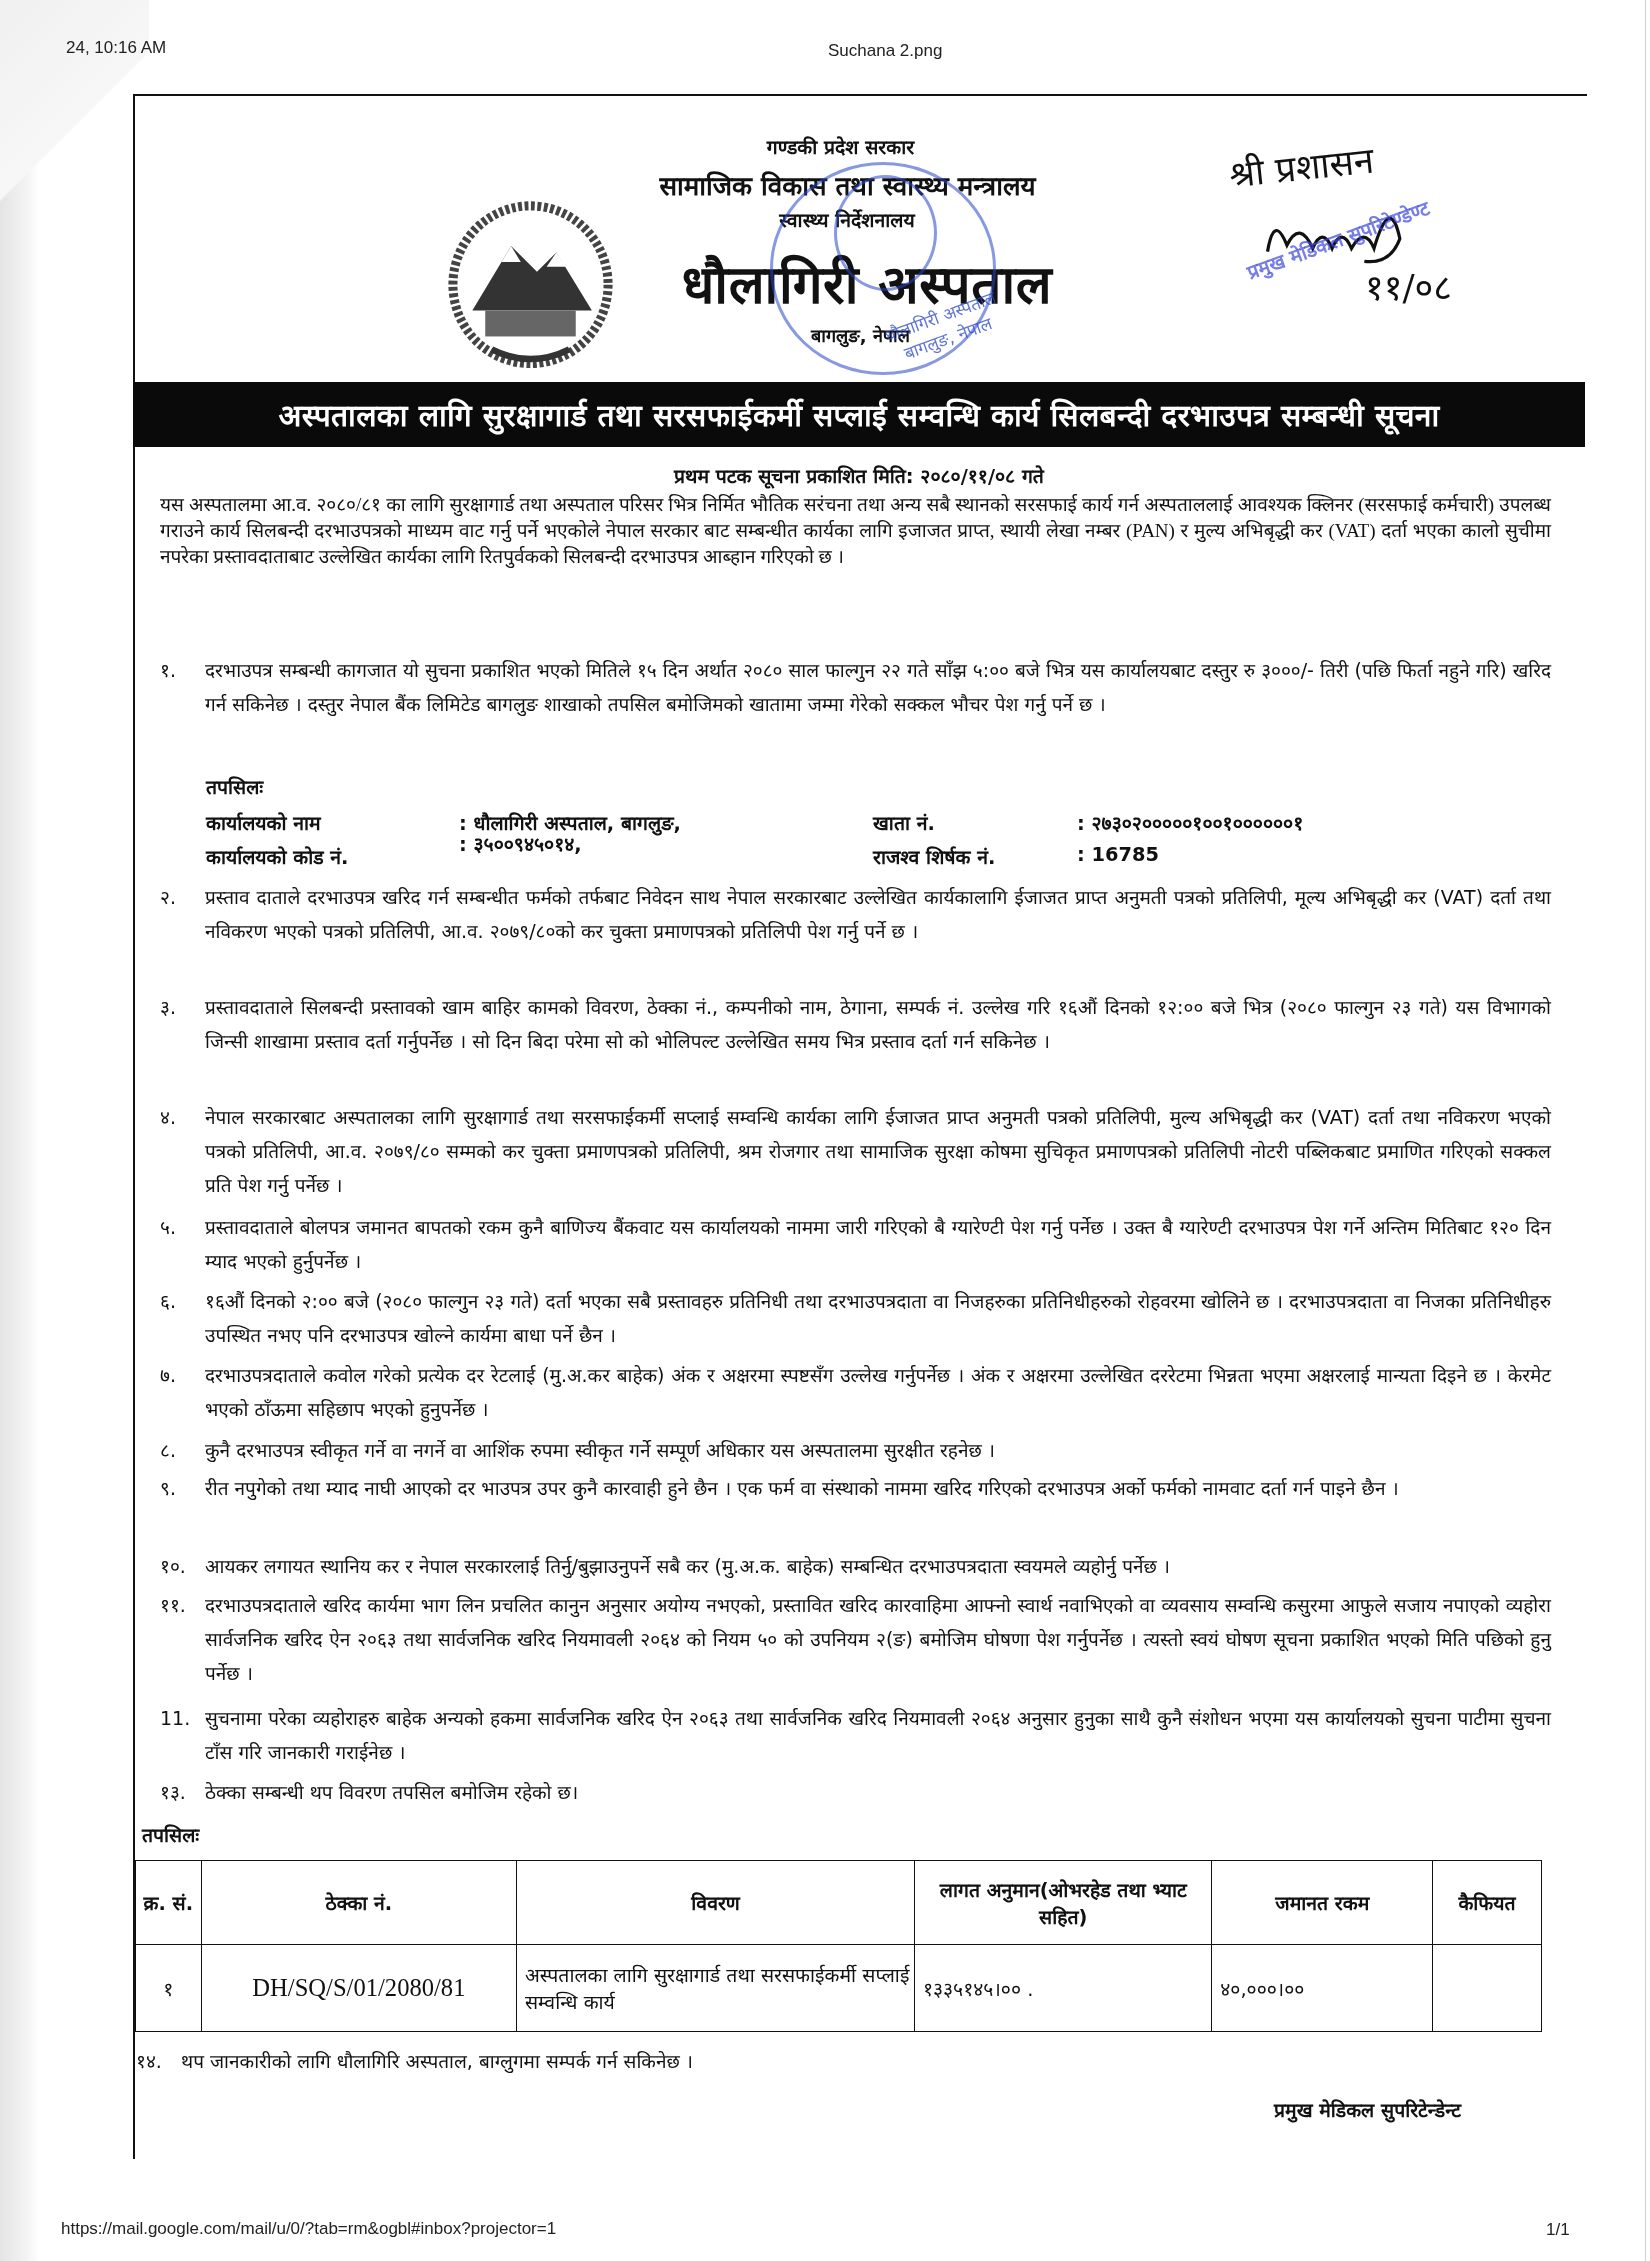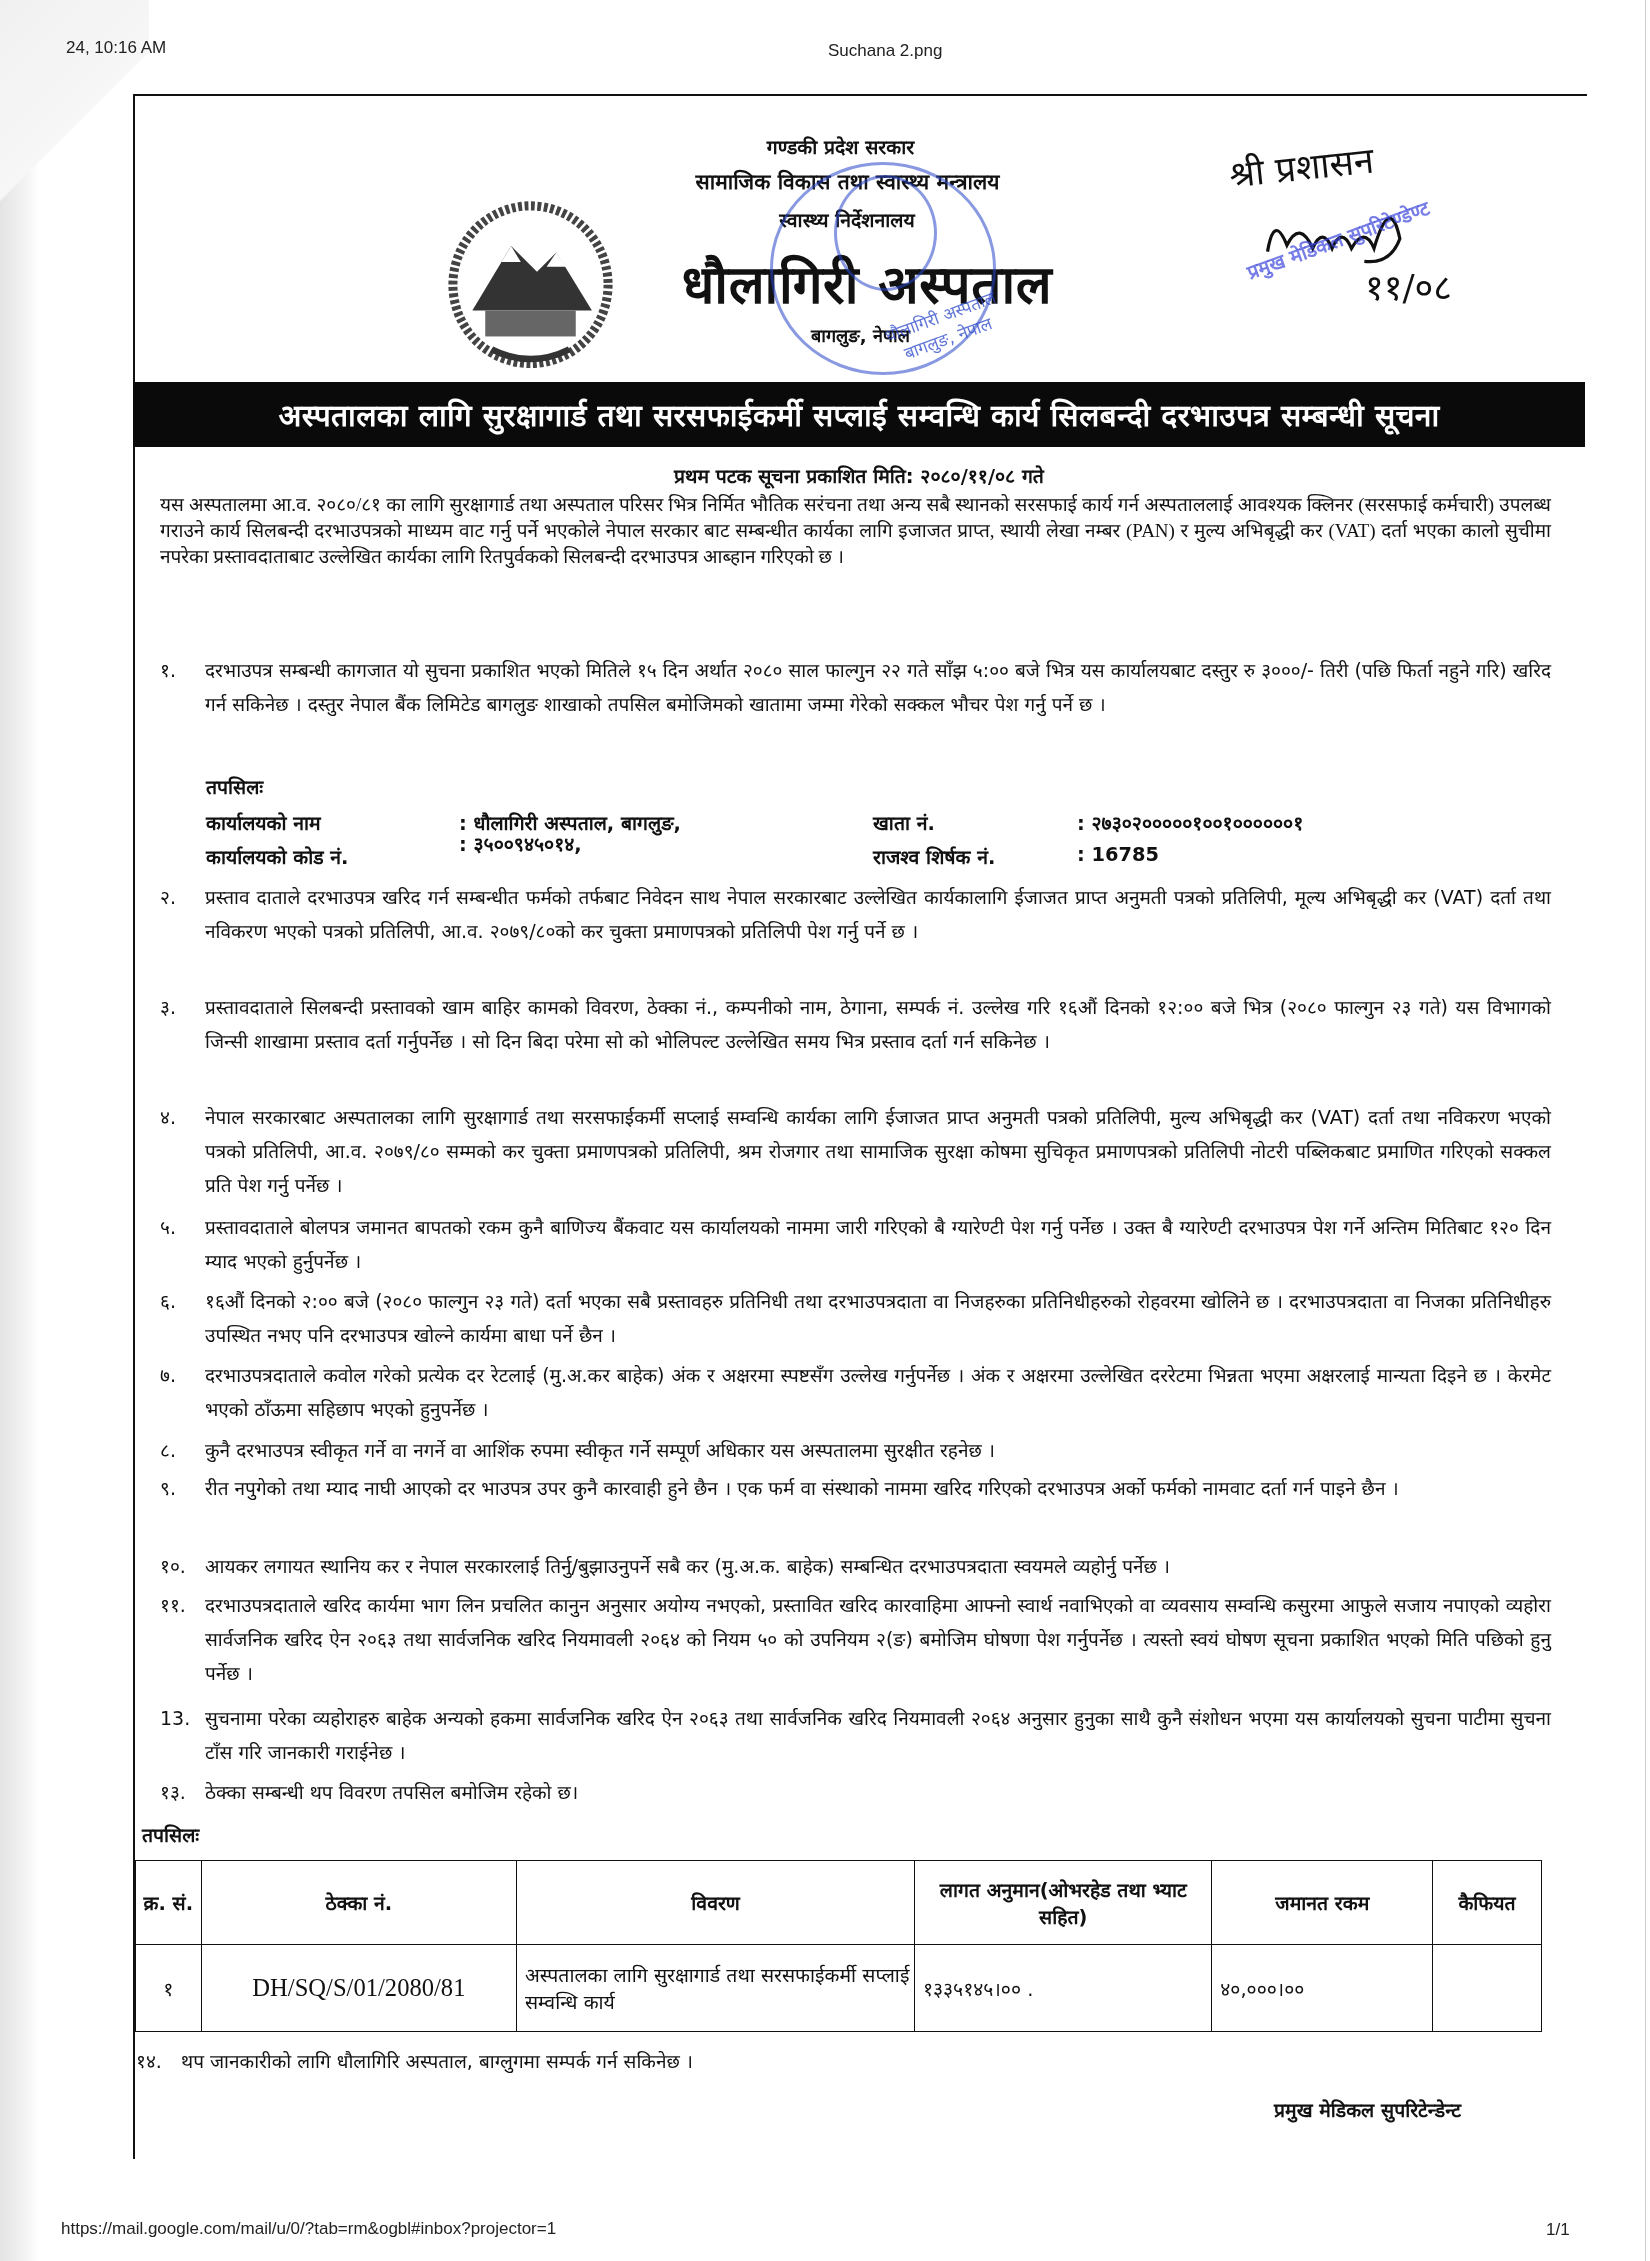--- a/index.html
+++ b/index.html
@@ -30,21 +30,21 @@
     position: absolute; left: 133px; top: 94px; width: 1452px; height: 2063px;
     border-left: 2.6px solid #111; border-top: 2.6px solid #111;
   }
 
   
   .emblem {
     position: absolute; left: 440px; top: 194px; width: 181px; height: 175px;
   }
   .lh-line { position: absolute; left: 0; width: 1651px; text-align: center; font-weight: bold; }
   .lh-1 { top: 133px; font-size: 19.4px; left: 679px; width: 323px; }
-  .lh-2 { top: 167px; font-size: 21px; left: 647px; width: 401px; }
+  .lh-2 { top: 167px; font-size: 26px; left: 647px; width: 401px; }
   .lh-3 { top: 206px; font-size: 19.4px; left: 679px; width: 336px; }
   .lh-name { top: 246px; font-size: 53px; left: 634px; width: 466px; letter-spacing: 0.6px; }
   .lh-addr { top: 323px; font-size: 18px; left: 731px; width: 259px; }
 
   .seal {
     position: absolute; left: 770px; top: 162px; width: 220px; height: 207px;
     border: 3.2px solid rgba(40,70,200,0.55); border-radius: 50%;
   }
   .seal-inner {
     position: absolute; left: 834px; top: 175px; width: 97px; height: 110px;
@@ -201,21 +201,21 @@
 </div>
 <div class="item" style="top:1549px;">
   <span class="num">१०.</span>
   <span class="txt">आयकर लगायत स्थानिय कर र नेपाल सरकारलाई तिर्नु/बुझाउनुपर्ने सबै कर (मु.अ.क. बाहेक) सम्बन्धित दरभाउपत्रदाता स्वयमले व्यहोर्नु पर्नेछ ।</span>
 </div>
 <div class="item" style="top:1588px;">
   <span class="num">११.</span>
   <span class="txt">दरभाउपत्रदाताले खरिद कार्यमा भाग लिन प्रचलित कानुन अनुसार अयोग्य नभएको, प्रस्तावित खरिद कारवाहिमा आफ्नो स्वार्थ नवाभिएको वा व्यवसाय सम्वन्धि कसुरमा आफुले सजाय नपाएको व्यहोरा सार्वजनिक खरिद ऐन २०६३ तथा सार्वजनिक खरिद नियमावली  २०६४ को नियम ५० को उपनियम २(ङ) बमोजिम घोषणा पेश गर्नुपर्नेछ । त्यस्तो स्वयं घोषण सूचना प्रकाशित भएको मिति पछिको हुनु पर्नेछ ।</span>
 </div>
 <div class="item" style="top:1701px;">
-  <span class="num">13.</span>
+  <span class="num">11.</span>
   <span class="txt">सुचनामा परेका व्यहोराहरु बाहेक अन्यको हकमा सार्वजनिक खरिद ऐन २०६३ तथा सार्वजनिक खरिद नियमावली २०६४ अनुसार हुनुका साथै कुनै संशोधन भएमा यस कार्यालयको सुचना पाटीमा सुचना टाँस गरि जानकारी गराईनेछ ।</span>
 </div>
 <div class="item" style="top:1775px;">
   <span class="num">१३.</span>
   <span class="txt">ठेक्का सम्बन्धी थप विवरण तपसिल बमोजिम रहेको छ।</span>
 </div>
 
 <div class="tapsil-label" style="left:142px; top:1821px;">तपसिलः</div>
 
 <table class="annex-table">

